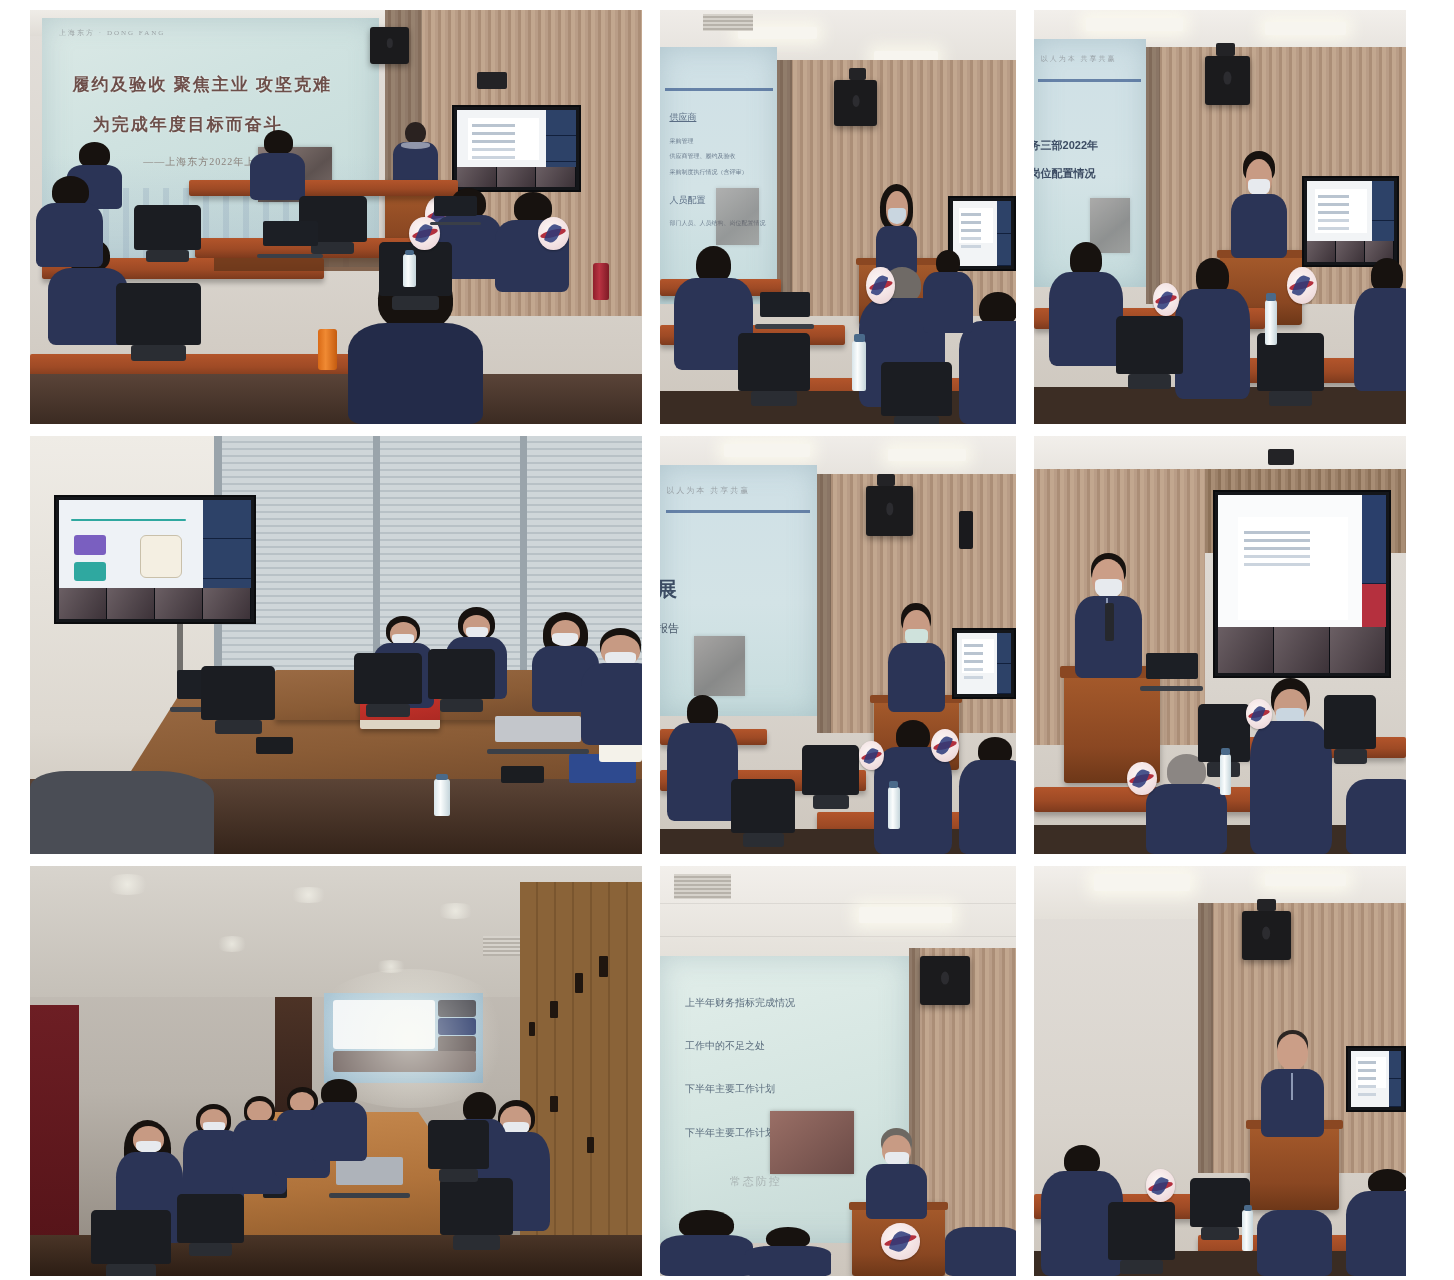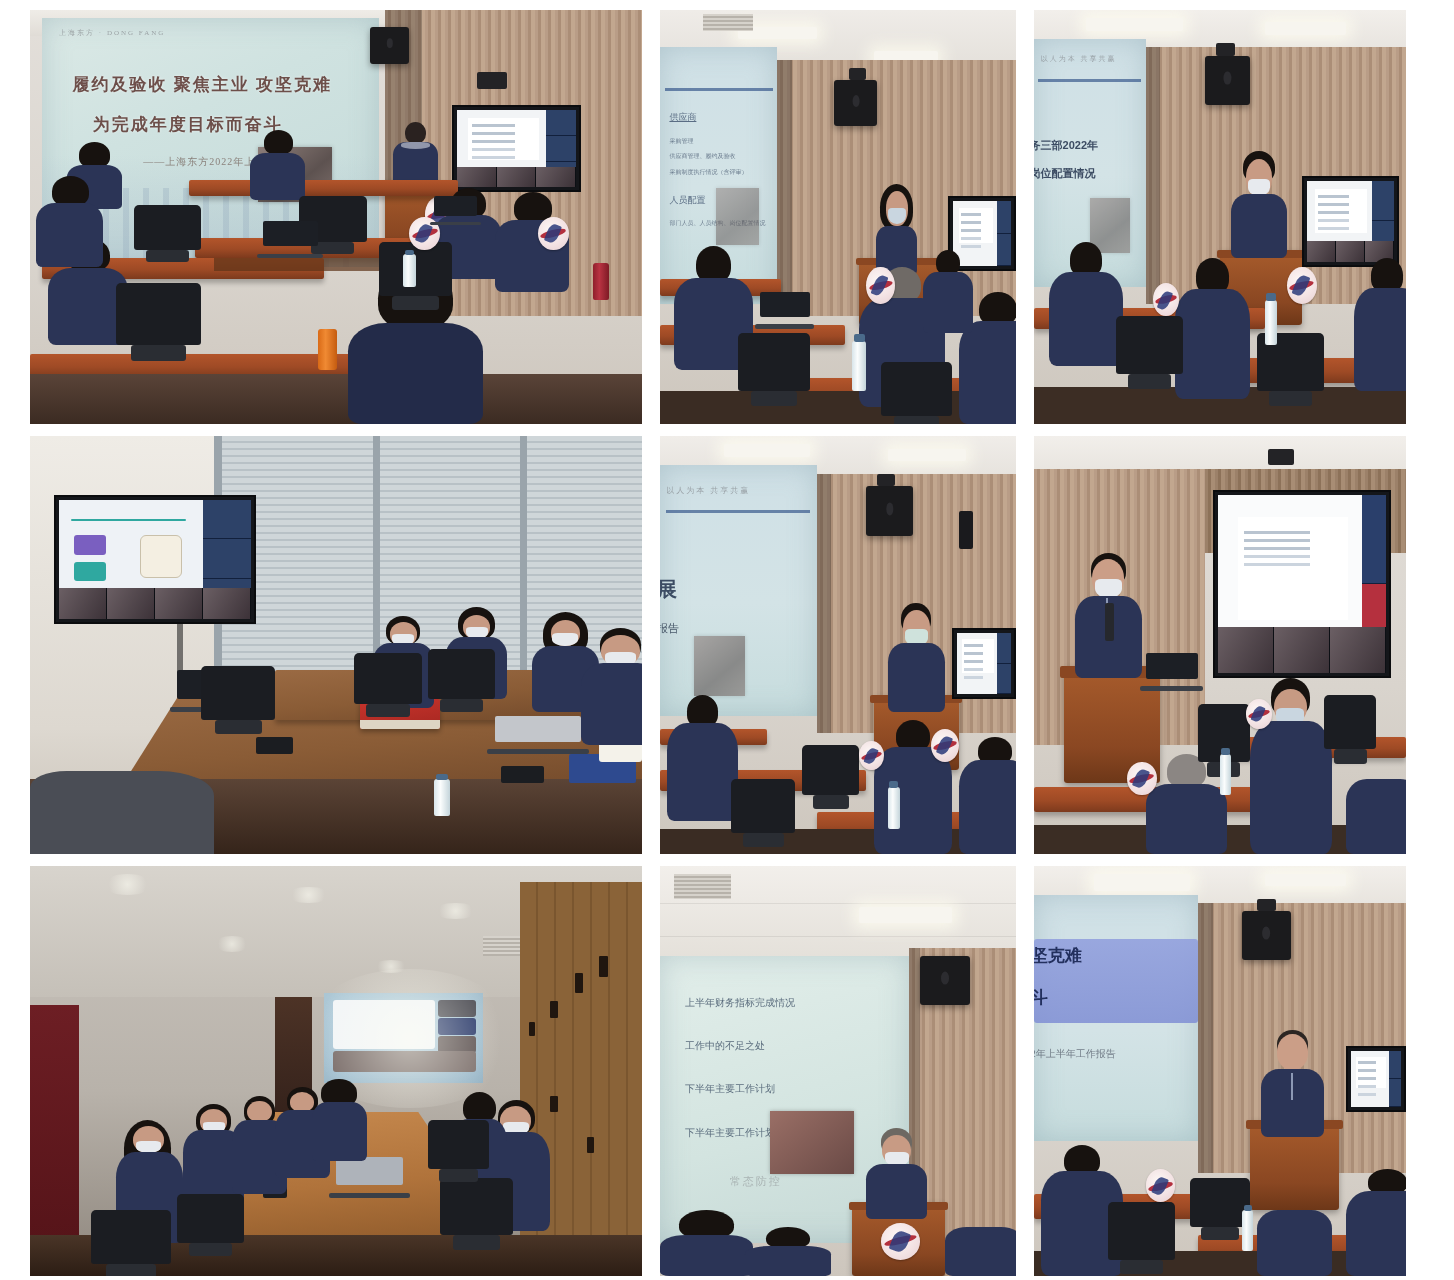--- a/index.html
+++ b/index.html
@@ -800,27 +800,20 @@
     </div>
 
     <div class="photo">
       <div class="wall"></div>
       <div class="ceiling" style="height:13%;background:linear-gradient(180deg,#f2efeb,#e4e0d9)"></div>
       <div class="ceiling-light" style="left:16%;top:2%;width:26%;height:4%;"></div>
       <div class="ceiling-light" style="left:62%;top:2%;width:22%;height:3%;"></div>
       <div class="wood-wall" style="left:44%;top:9%;width:56%;height:66%;"></div>
       <div class="shade" style="left:44%;top:9%;width:4%;height:66%;background:rgba(0,0,0,.25)"></div>
 
-      <div class="screen bluetop" style="left:0;top:7%;width:44%;height:60%;">
-        <div class="tv-chip" style="position:absolute;left:0;top:18%;width:100%;height:34%;
-                    background:linear-gradient(180deg,#8f9ddd,#7f8ed4);opacity:.85;"></div>
-        <div class="slide-line" style="left:-2%;top:20%;font-size:17px;font-weight:700;color:#23305e;z-index:2;">坚克难</div>
-        <div class="slide-line" style="left:-2%;top:37%;font-size:17px;font-weight:700;color:#23305e;z-index:2;">斗</div>
-        <div class="slide-sub" style="left:-2%;top:62%;font-size:10px;color:#5a6370;">2年上半年工作报告</div>
-      </div>
 
       <div class="speakerbox" style="left:56%;top:11%;width:13%;height:12%;"></div>
       <div class="projector" style="left:60%;top:8%;width:5%;height:3%;"></div>
 
       <div class="podium" style="left:58%;top:62%;width:24%;height:22%;">
         <div class="podium-top"></div>
       </div>
       <div class="person" style="left:61%;top:40%;width:17%;height:26%;">
         <div class="hair" style="left:26%;top:0;width:48%;height:26%;background:#2c2623;"></div>
         <div class="head" style="left:26%;top:4%;width:48%;height:34%;background:#cb9e87;"></div>

